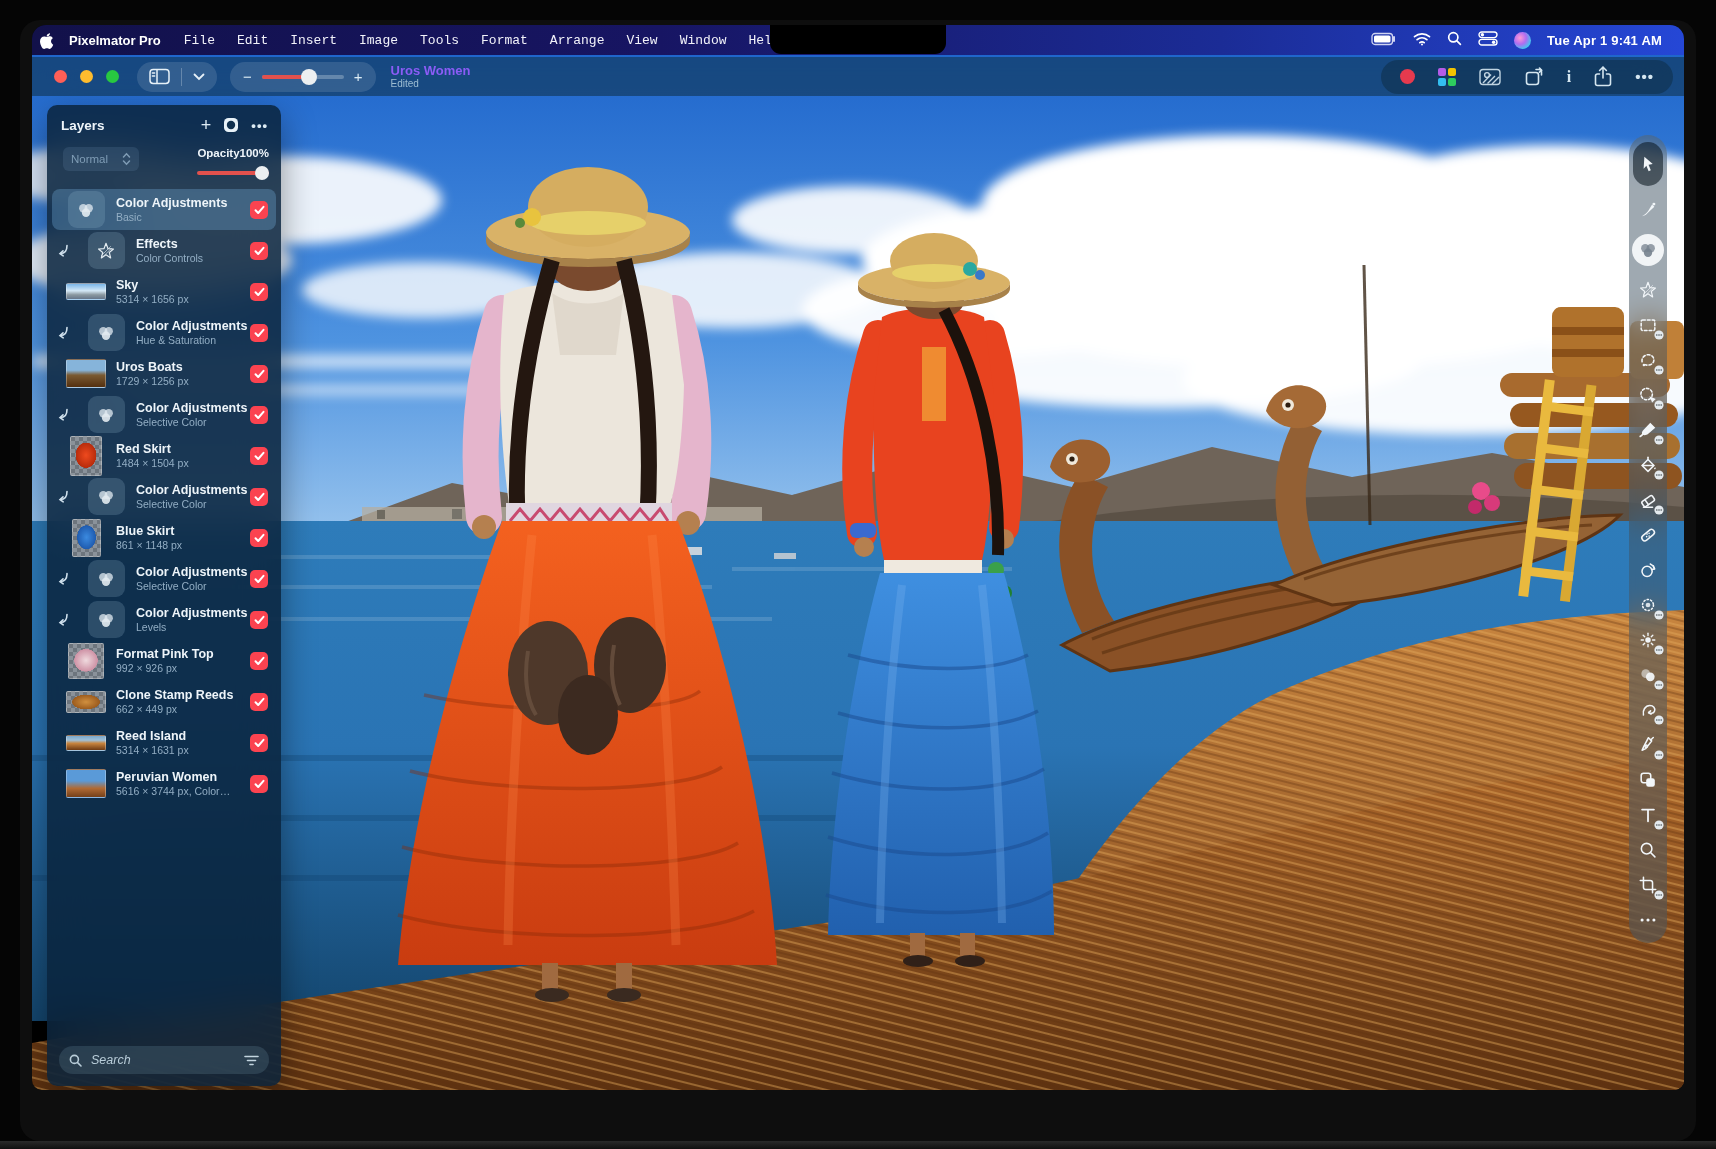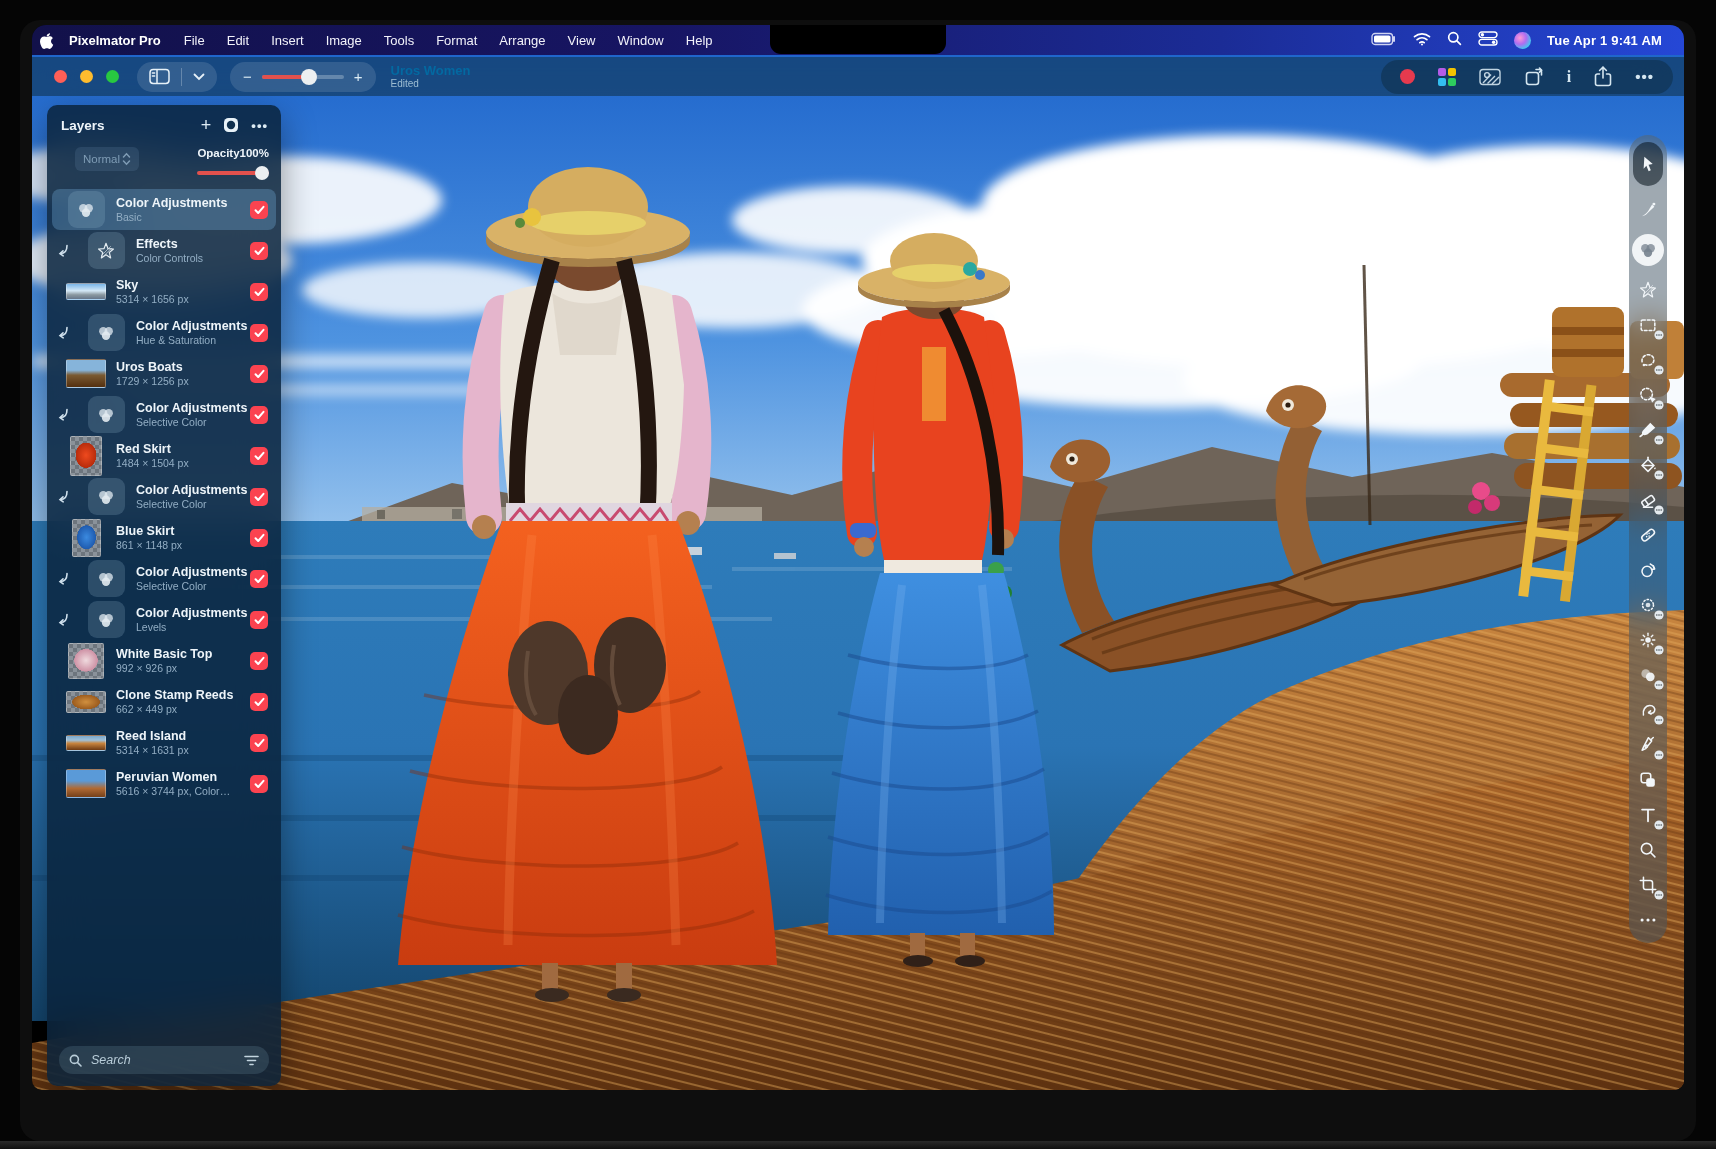--- a/index.html
+++ b/index.html
@@ -10,21 +10,21 @@
   .screen{position:absolute;left:32px;top:25px;width:1652px;height:1065px;background:#000;
           border-radius:14px 14px 10px 10px;overflow:hidden;}
 
   
   .menubar{position:absolute;top:0;left:0;right:0;height:30px;display:flex;align-items:center;
            background:linear-gradient(90deg,#12114a 0%,#171563 38%,#1b2c96 72%,#2547d6 100%);
            color:#fff;font-size:13px;z-index:30;}
   .menu-left{display:flex;align-items:center;padding-left:2px;}
   .apple{display:flex;align-items:center;padding:0 6px;}
   .app-name{font-weight:700;margin:0 12px 0 8px;}
-  .menu-item{padding:0 11px;color:#f2f2fa;}
+  .menu-item{padding:0 11px;color:#f2f2fa;font-family:Liberation Mono, monospace;}
   .status{margin-left:auto;display:flex;align-items:center;gap:16px;padding-right:22px;}
   .time{font-weight:700;letter-spacing:.2px;}
   .siri{width:17px;height:17px;border-radius:50%;
         background:radial-gradient(circle at 35% 35%,#ff9ad5 0%,#b06df0 40%,#3ec8f0 75%,#2a6de0 100%);}
   .notch{position:absolute;top:0;left:50%;transform:translateX(-50%);width:176px;height:29px;
          background:#000;border-radius:0 0 11px 11px;z-index:40;}
 
   
   .canvas{position:absolute;top:30px;left:0;width:1652px;height:1035px;display:block;}
 
@@ -34,38 +34,38 @@
   .tl{display:flex;gap:13px;padding-left:22px;}
   .tl .dot{width:13px;height:13px;border-radius:50%;}
   .pillbtn{height:30px;border-radius:15px;background:rgba(255,255,255,.12);display:flex;align-items:center;color:#e7f1f8;}
   .sidebar-pill{margin-left:18px;padding:0 12px;gap:0;}
   .pill-div{width:1px;height:18px;background:rgba(255,255,255,.25);margin:0 11px;}
   .zoom-pill{margin-left:13px;padding:0 13px;gap:10px;font-size:15px;color:#dcebf4;}
   .slider-track{width:82px;height:4px;border-radius:2px;background:rgba(255,255,255,.25);position:relative;}
   .slider-fill{position:absolute;left:0;width:58%;height:100%;background:#e2514d;border-radius:2px;}
   .slider-knob{position:absolute;left:calc(58% - 8px);top:-6px;width:16px;height:16px;border-radius:50%;background:#eceff1;}
   .title-block{margin-left:15px;display:flex;flex-direction:column;line-height:1.2;}
-  .doc-title{font-size:13px;font-weight:700;color:#0369a1;}
+  .doc-title{font-size:13px;font-weight:700;color:#8b5cf6;}
   .doc-sub{font-size:10px;color:#9dbdd2;}
   .right-cluster{margin-left:auto;margin-right:11px;height:34px;border-radius:17px;background:rgba(14,44,66,.5);
                  display:flex;align-items:center;gap:23px;padding:0 19px;color:#d5e6f0;}
   .record-dot{width:15px;height:15px;border-radius:50%;background:#e63a4e;}
   .color-grid{display:grid;grid-template-columns:8px 8px;gap:2px;}
   .color-grid i{width:8px;height:8px;border-radius:2px;display:block;}
   .info-i{font-size:16px;font-weight:600;font-family:"Liberation Serif",serif;}
   .dots3{font-size:15px;letter-spacing:1px;font-weight:700;}
 
   
   .layers{position:absolute;left:15px;top:80px;width:234px;bottom:4px;z-index:15;color:#eef5fa;
           background:rgba(9,35,59,.86);backdrop-filter:blur(20px);border-radius:10px;
           box-shadow:0 12px 34px rgba(0,0,0,.4);}
   .layers-header{display:flex;align-items:center;padding:11px 13px 5px 14px;}
   .layers-title{font-size:13.5px;font-weight:700;}
   .header-icons{margin-left:auto;display:flex;align-items:center;gap:12px;color:#dcebf4;}
-  .controls{display:flex;align-items:flex-start;padding:8px 12px 2px 28px;gap:11px;}
+  .controls{display:flex;align-items:flex-start;padding:8px 12px 2px 16px;gap:11px;}
   .blend-select{width:94px;height:24px;border-radius:6px;background:rgba(140,180,210,.14);
                 display:flex;align-items:center;padding:0 8px;font-size:11.5px;color:#7f9cb5;}
   .blend-chevrons{margin-left:auto;display:flex;}
   .opacity-box{flex:1;margin-left:47px;}
   .opacity-labels{display:flex;font-size:11.5px;font-weight:600;color:#eef5fa;}
   .op-val{margin-left:auto;}
   .opacity-slider{margin-top:7px;position:relative;height:14px;}
   .op-track{position:absolute;top:5px;left:0;right:0;height:4px;border-radius:2px;background:#e2514d;}
   .op-knob{position:absolute;right:0;top:0;width:14px;height:14px;border-radius:50%;background:#eceff1;}
   .layer-list{margin-top:7px;}
@@ -709,21 +709,21 @@
               <path d="M1.5 5.2 L4.2 8 L9.5 1.8"></path>
             </svg>
           </span>
         </div>
         <div class="layer-row">
           <span class="row-spacer"></span>
           <span class="thumb-box">
             <span class="t-photo t-white-pink-top"></span>
           </span>
           <span class="layer-text">
-            <span class="layer-name">White Basic Top</span>
+            <span class="layer-name">Format Pink Top</span>
             <span class="layer-detail">992 × 926 px</span>
           </span>
           <span class="layer-check">
             <svg width="11" height="10" viewBox="0 0 11 10" fill="none" stroke="#fff" stroke-width="2" stroke-linecap="round" stroke-linejoin="round">
               <path d="M1.5 5.2 L4.2 8 L9.5 1.8"></path>
             </svg>
           </span>
         </div>
         <div class="layer-row">
           <span class="row-spacer"></span>

